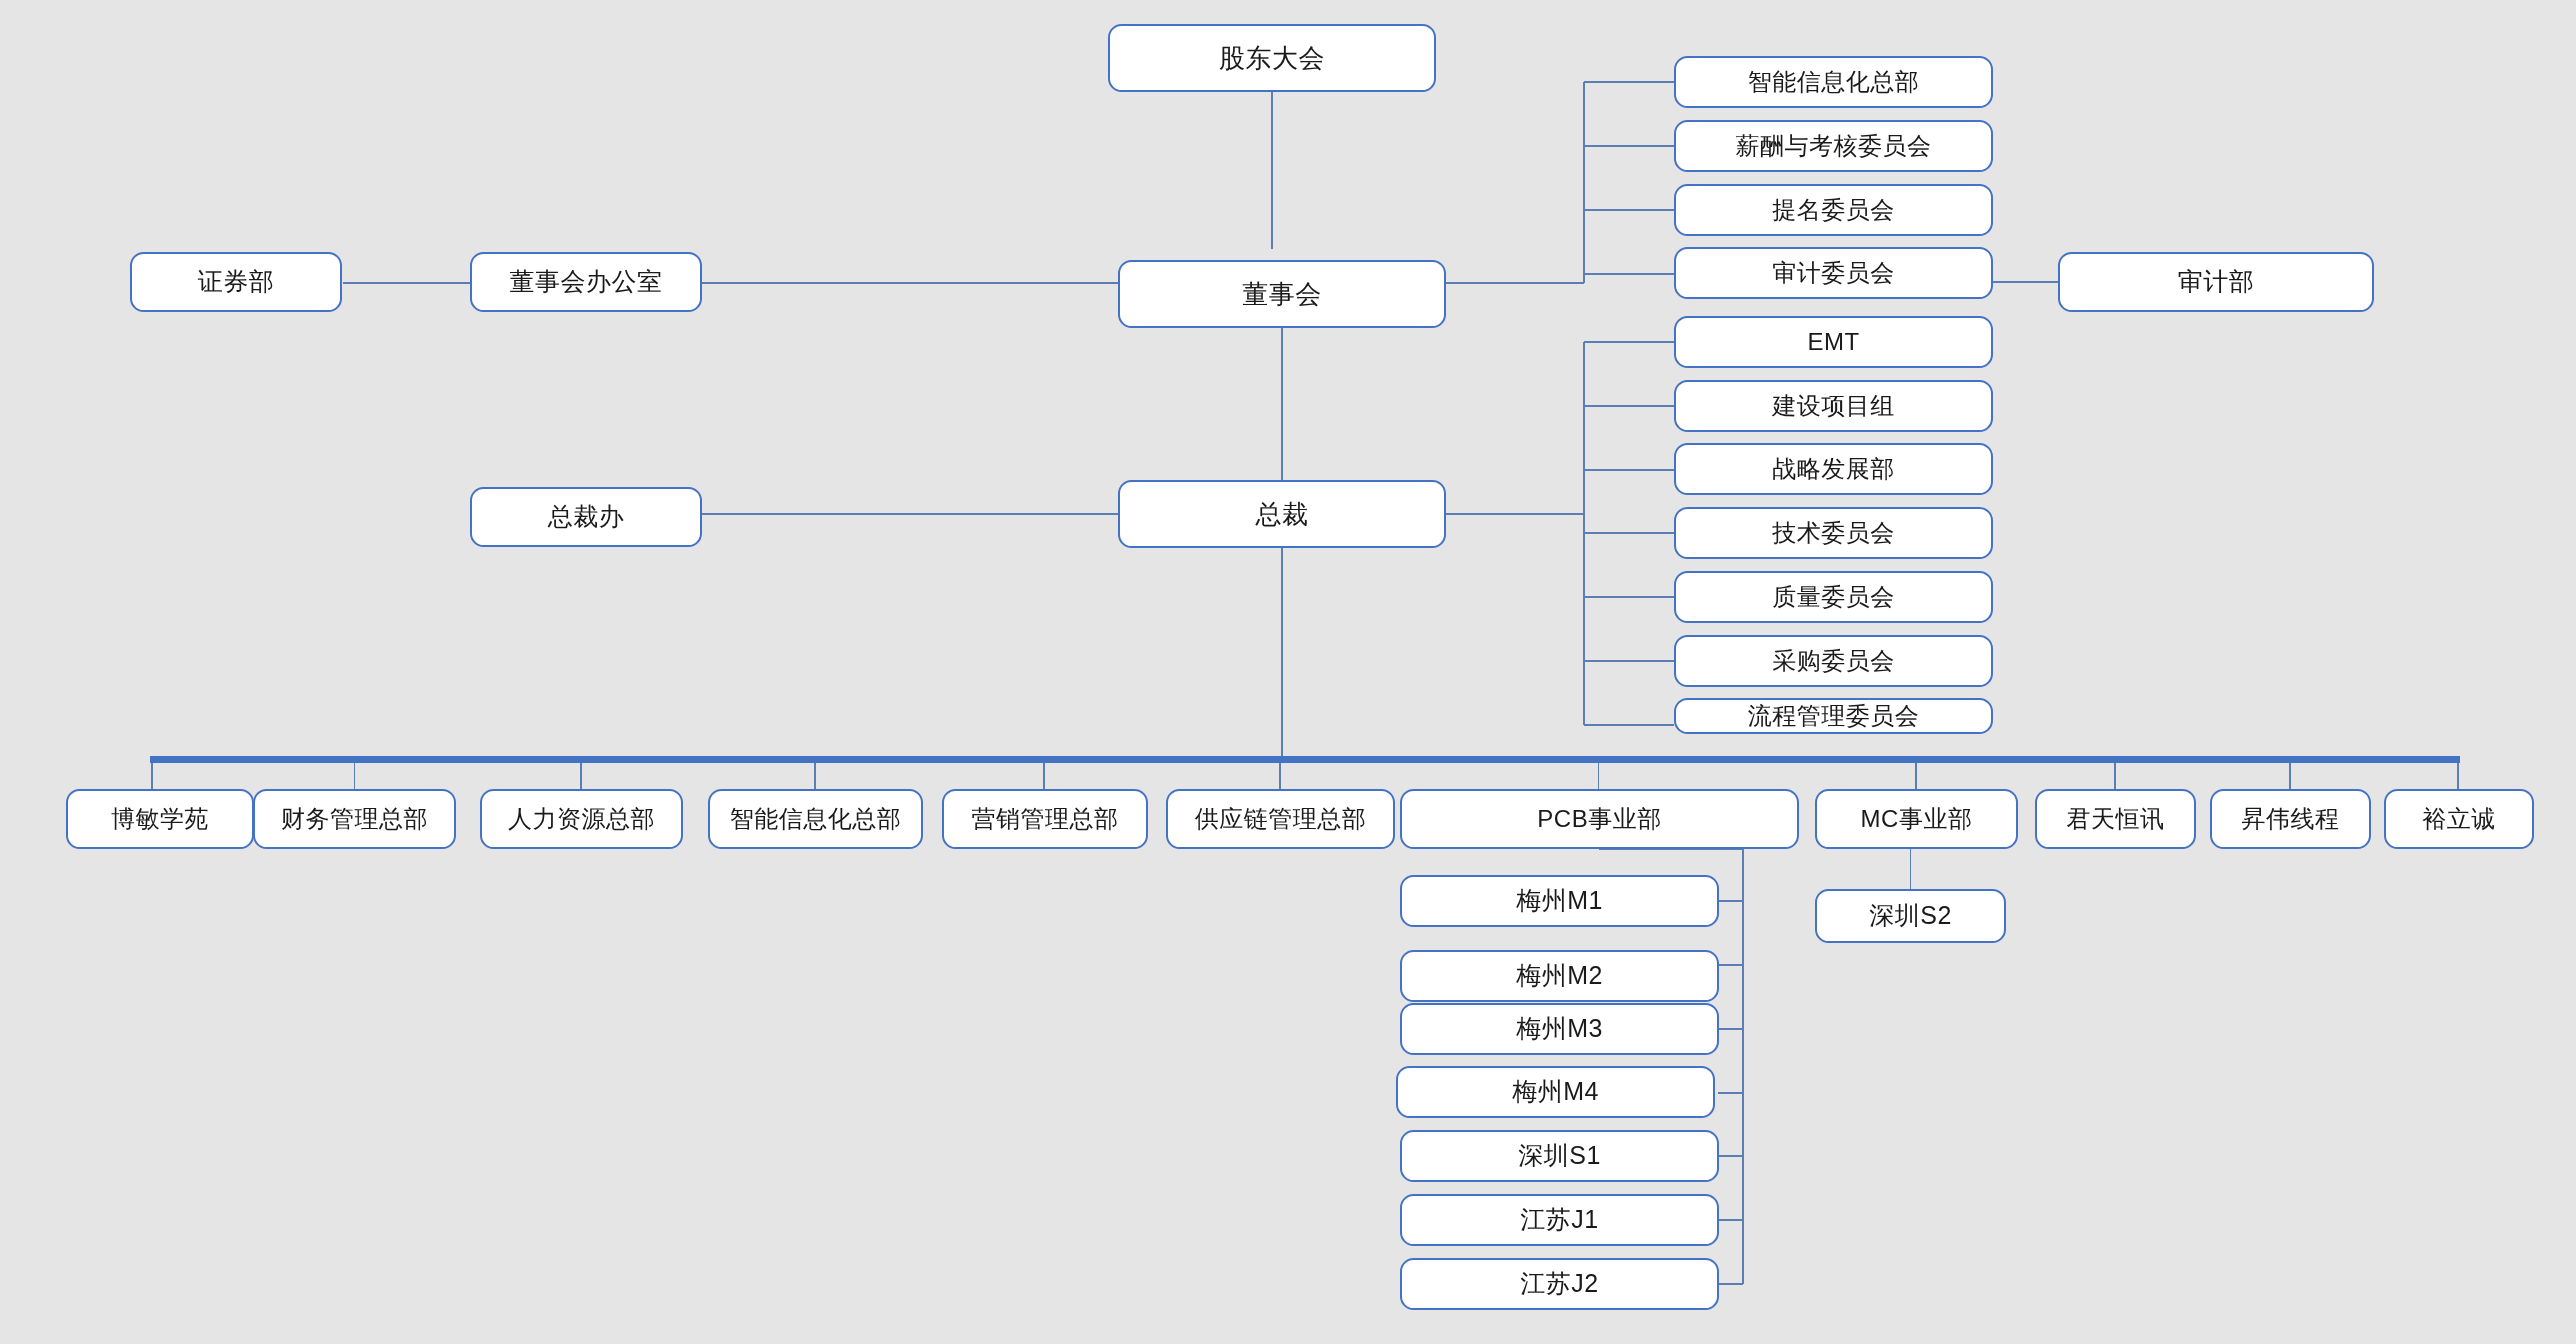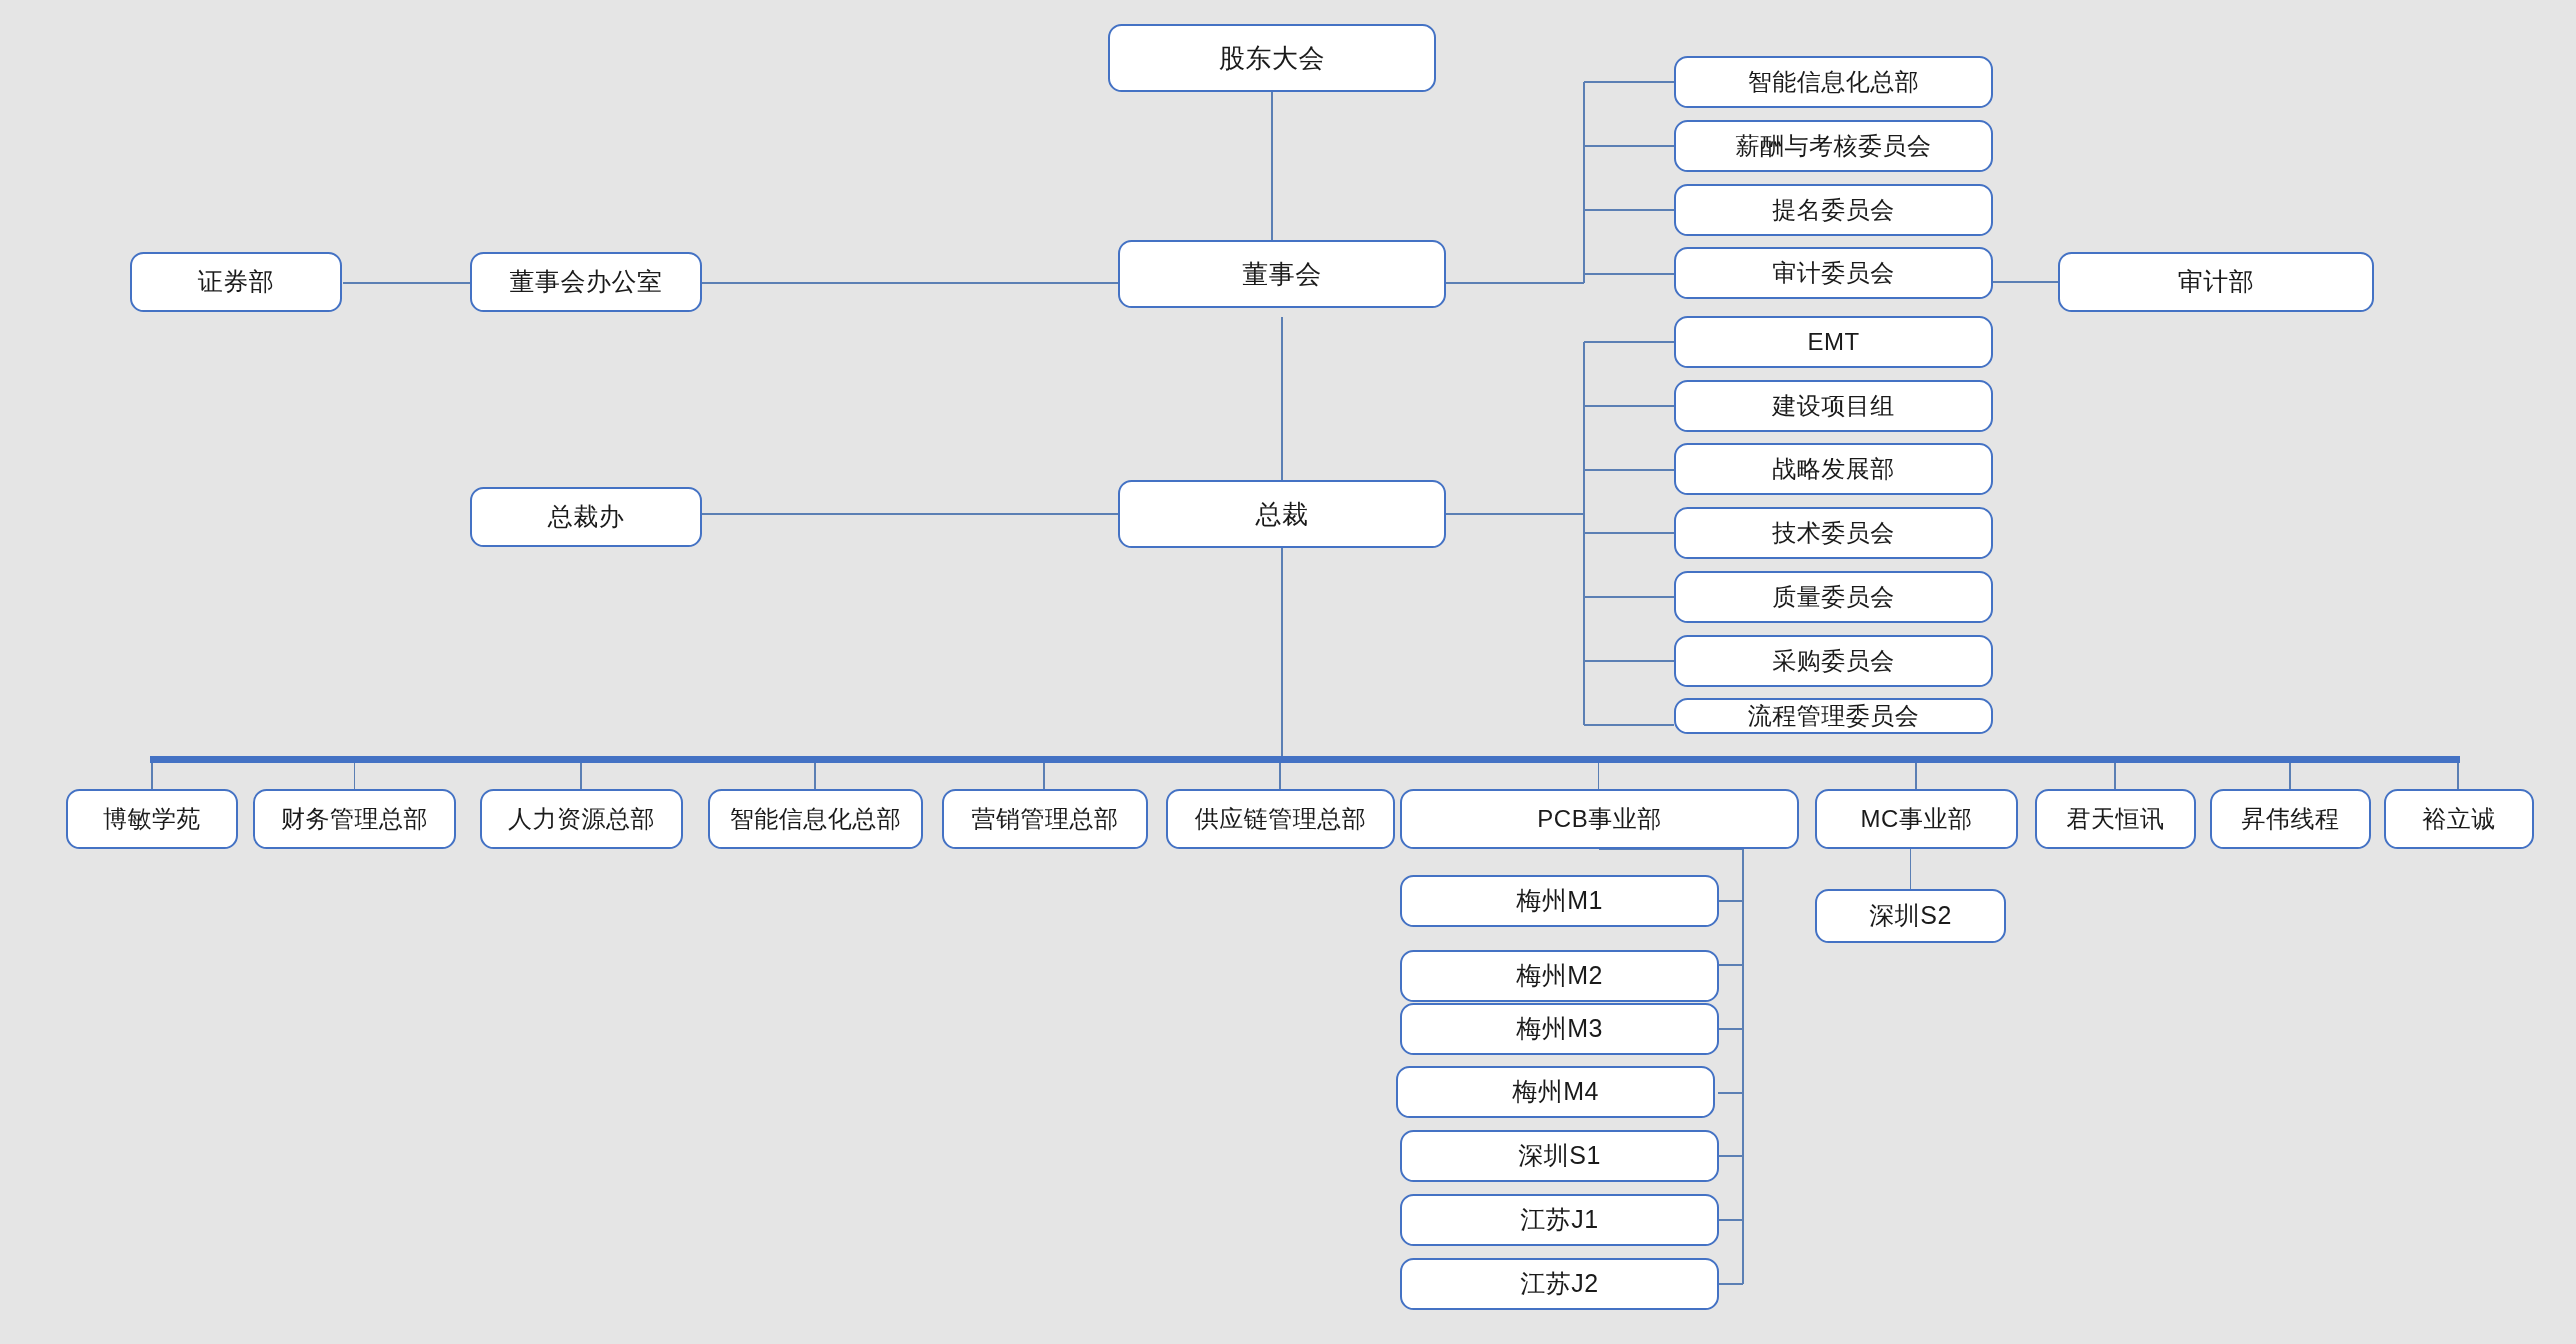--- a/index.html
+++ b/index.html
@@ -120,21 +120,21 @@
       <line x1="1655" y1="879" x2="1805" y2="879"></line>
 
       <line x1="1978" y1="879" x2="1978" y2="920"></line>
     </g>
 
     <line x1="155" y1="786" x2="2547" y2="786" stroke="#4472C4" stroke-width="7" fill="none" shape-rendering="crispEdges"></line>
   </svg>
 
   <div class="node top" style="left: 1108px; top: 24px; width: 328px; height: 68px;">股东大会</div>
 
-  <div class="node top" style="left: 1118px; top: 240px; width: 328px; height: 68px;">董事会</div>
+  <div class="node top" style="left: 1118px; top: 260px; width: 328px; height: 68px;">董事会</div>
 
   <div class="node" style="left: 470px; top: 252px; width: 232px; height: 60px;">董事会办公室</div>
 
   <div class="node" style="left: 130px; top: 252px; width: 212px; height: 60px;">证券部</div>
 
   <div class="node" style="left: 2058px; top: 252px; width: 316px; height: 60px;">审计部</div>
 
   <div class="node top" style="left: 1118px; top: 480px; width: 328px; height: 68px;">总裁</div>
 
   <div class="node" style="left: 470px; top: 487px; width: 232px; height: 60px;">总裁办</div>
@@ -148,21 +148,21 @@
   <div id="group-president-committees">
       <div class="node committee" style="left: 1674px; top: 316px; width: 319px; height: 52px;">EMT</div>
       <div class="node committee" style="left: 1674px; top: 380px; width: 319px; height: 52px;">建设项目组</div>
       <div class="node committee" style="left: 1674px; top: 443px; width: 319px; height: 52px;">战略发展部</div>
       <div class="node committee" style="left: 1674px; top: 507px; width: 319px; height: 52px;">技术委员会</div>
       <div class="node committee" style="left: 1674px; top: 571px; width: 319px; height: 52px;">质量委员会</div>
       <div class="node committee" style="left: 1674px; top: 635px; width: 319px; height: 52px;">采购委员会</div>
       <div class="node committee" style="left: 1674px; top: 698px; width: 319px; height: 36px;">流程管理委员会</div>
     </div>
   <div id="group-departments">
-      <div class="node dept" style="left: 66px; top: 789px; width: 172px; height: 60px;">博敏学苑</div>
+      <div class="node dept" style="left: 66px; top: 789px; width: 188px; height: 60px;">博敏学苑</div>
       <div class="node dept" style="left: 253px; top: 789px; width: 203px; height: 60px;">财务管理总部</div>
       <div class="node dept" style="left: 480px; top: 789px; width: 203px; height: 60px;">人力资源总部</div>
       <div class="node dept" style="left: 708px; top: 789px; width: 215px; height: 60px;">智能信息化总部</div>
       <div class="node dept" style="left: 942px; top: 789px; width: 206px; height: 60px;">营销管理总部</div>
       <div class="node dept" style="left: 1166px; top: 789px; width: 229px; height: 60px;">供应链管理总部</div>
       <div class="node dept" style="left: 1400px; top: 789px; width: 399px; height: 60px;">PCB事业部</div>
       <div class="node dept" style="left: 1815px; top: 789px; width: 203px; height: 60px;">MC事业部</div>
       <div class="node dept" style="left: 2035px; top: 789px; width: 161px; height: 60px;">君天恒讯</div>
       <div class="node dept" style="left: 2210px; top: 789px; width: 161px; height: 60px;">昇伟线程</div>
       <div class="node dept" style="left: 2384px; top: 789px; width: 150px; height: 60px;">裕立诚</div>

